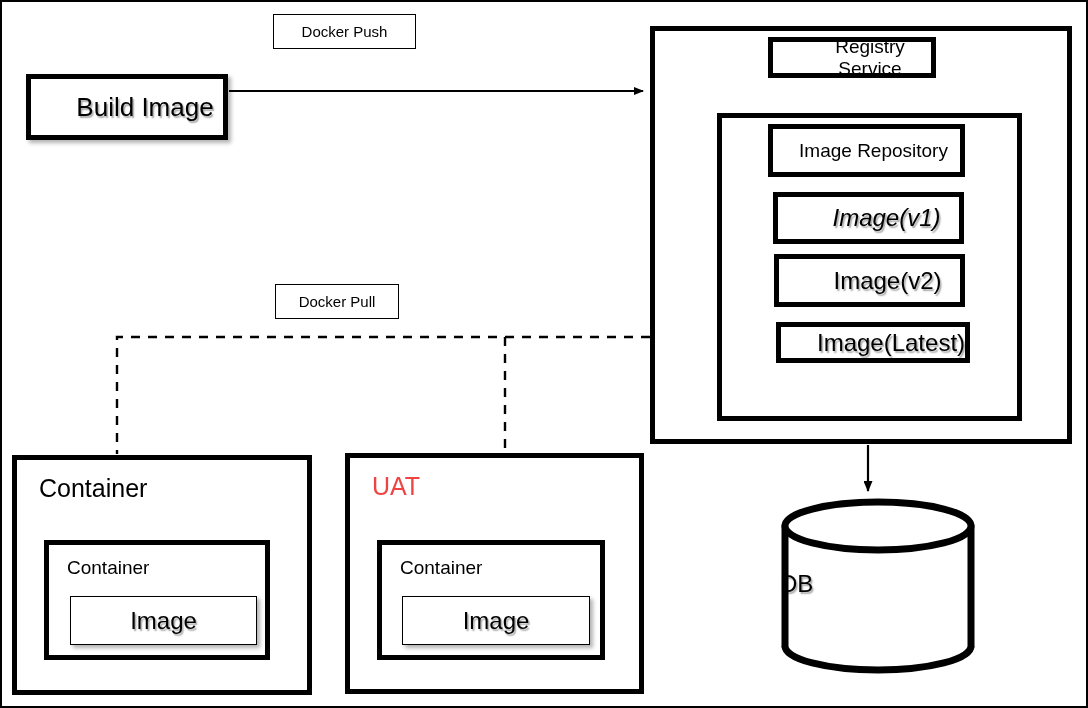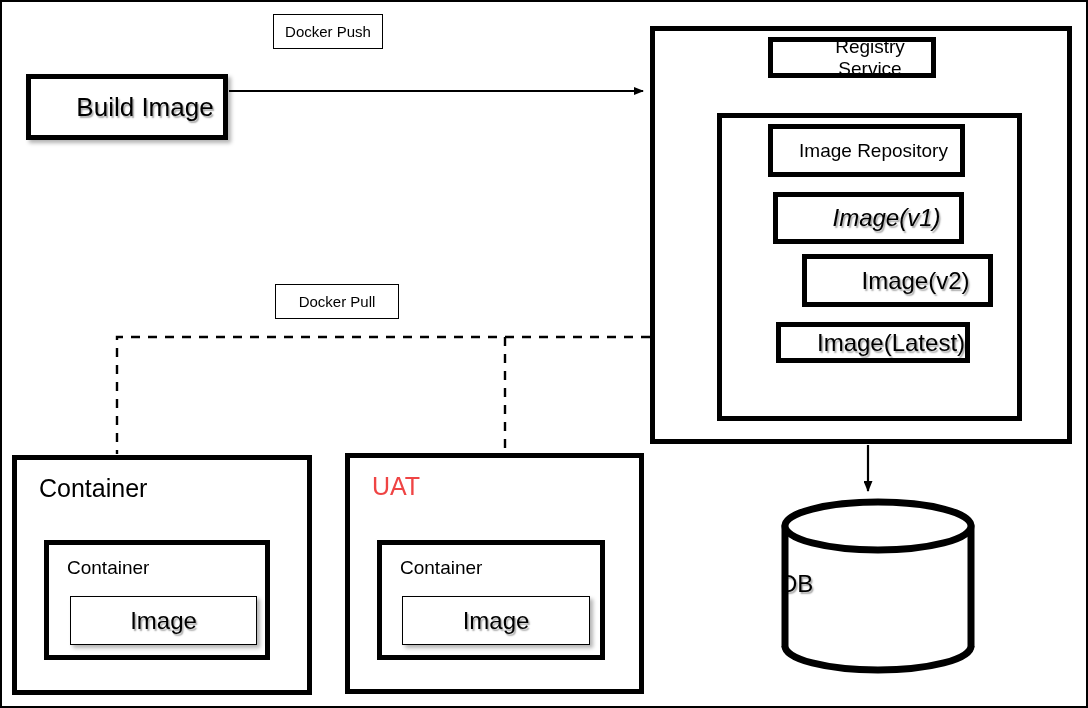--- a/index.html
+++ b/index.html
@@ -56,21 +56,21 @@
   .t-small  { font-size: 15px; }
   .t-mid    { font-size: 19px; }
   .t-large  { font-size: 24px; }
   .t-xlarge { font-size: 26px; }
 
   
   #build-image {
     left: 24px; top: 72px; width: 202px; height: 66px;
   }
   #docker-push-label {
-    left: 271px; top: 12px; width: 110px; height: 35px;
+    left: 271px; top: 12px; width: 143px; height: 35px;
   }
   #docker-pull-label {
     left: 273px; top: 282px; width: 124px; height: 35px;
   }
 
   #registry-outer {
     left: 648px; top: 24px; width: 422px; height: 418px;
     display: block;
   }
   #registry-service {
@@ -81,21 +81,21 @@
     display: block;
   }
   #image-repository {
     left: 766px; top: 122px; width: 197px; height: 53px;
     padding-left: 14px;
   }
   #image-v1 {
     left: 771px; top: 190px; width: 191px; height: 52px; font-style: italic;
   }
   #image-v2 {
-    left: 772px; top: 252px; width: 191px; height: 53px; margin-left: 28px;
+    left: 772px; top: 252px; width: 191px; height: 53px;
   }
   #image-latest {
     left: 774px; top: 320px; width: 194px; height: 41px;
   }
 
   #production-box {
     left: 10px; top: 453px; width: 300px; height: 240px;
     display: block;
   }
   #production-title {

